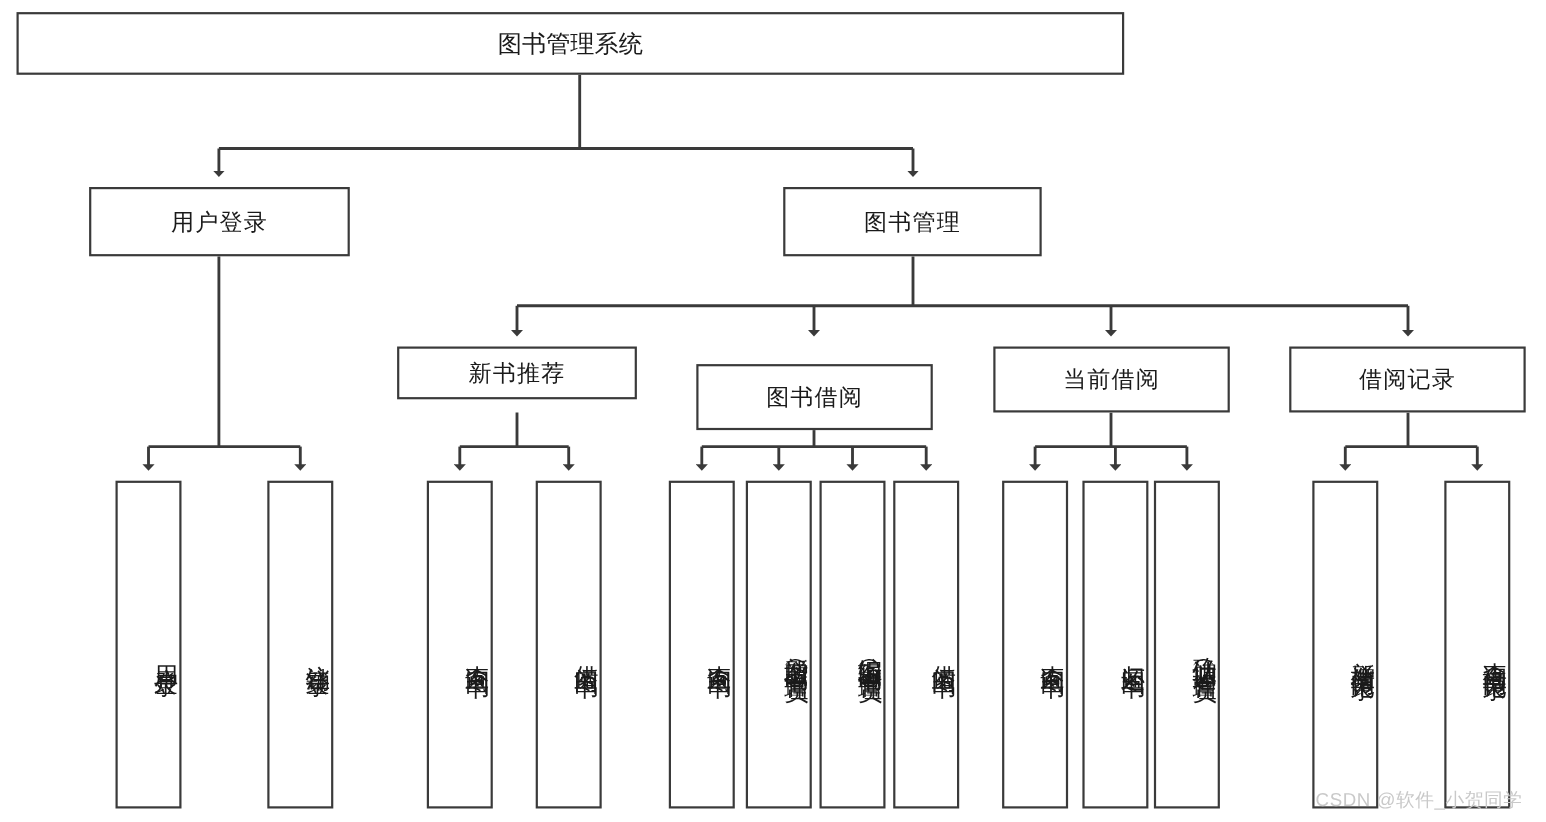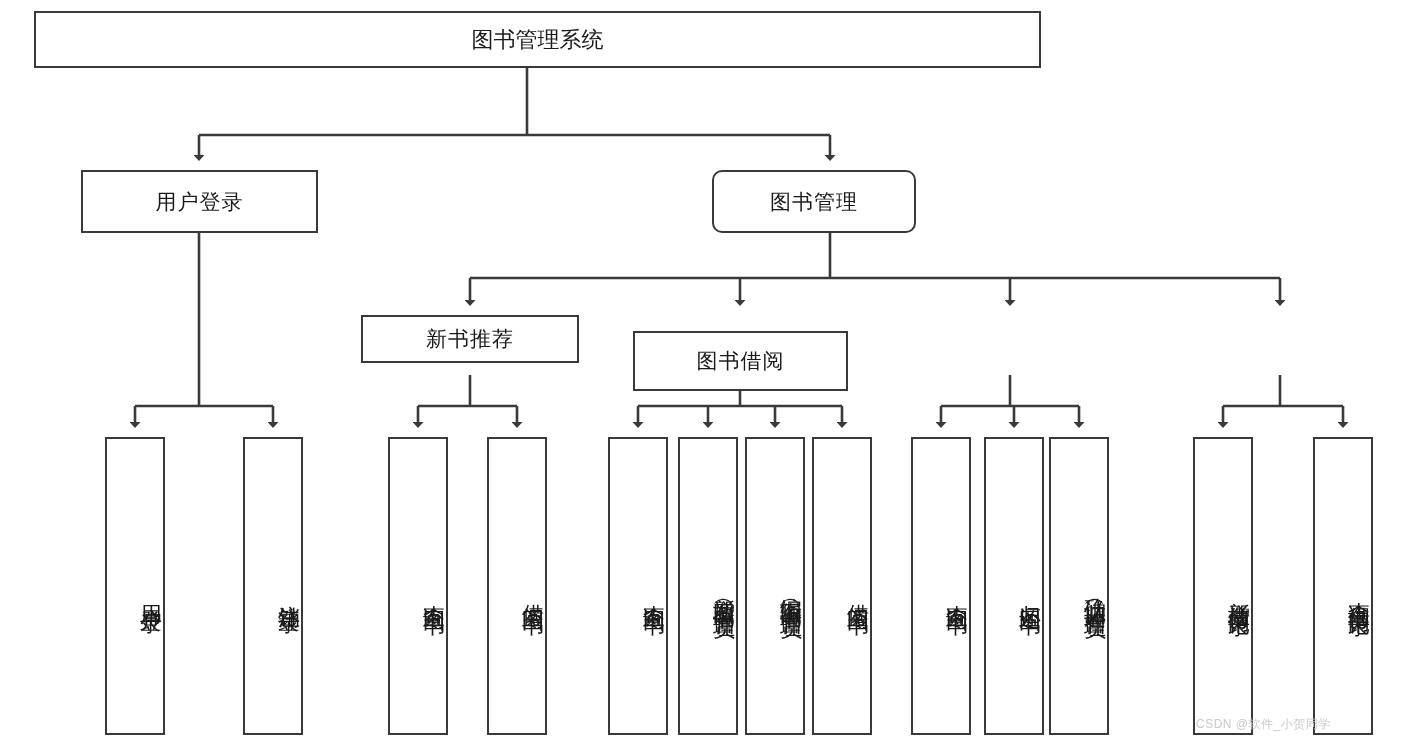--- a/index.html
+++ b/index.html
@@ -44,21 +44,21 @@
     justify-content: center;
     line-height: 1.05;
   }
   .node.vert .vtext {
     writing-mode: vertical-rl;
     text-orientation: upright;
     white-space: nowrap;
   }
   .watermark {
     position: absolute;
-    font-size: 12px;
+    font-size: 17px;
     color: #c9c9c9;
     white-space: nowrap;
     letter-spacing: 0.5px;
   }
   svg.links {
     position: absolute;
     left: 0;
     top: 0;
     width: 1405px;
     height: 747px;
@@ -113,36 +113,42 @@
       <path d="M1014,406 L1014,425" marker-end="url(#arrow)"></path>
       <path d="M1079,406 L1079,425" marker-end="url(#arrow)"></path>
 
       <path d="M1280,375 L1280,406"></path>
       <path d="M1223,406 L1343,406"></path>
       <path d="M1223,406 L1223,425" marker-end="url(#arrow)"></path>
       <path d="M1343,406 L1343,425" marker-end="url(#arrow)"></path>
     </g>
   </svg>
 
-  <div class="node root" style="left:15px; top:11px; width:1007px; height:57px;margin-left:19px;">
+  <div class="node root" style="left:15px; top:11px; width:1007px; height:57px;">
     <span>图书管理系统</span>
   </div>
 
   <div class="node horiz" style="left:81px; top:170px; width:237px; height:63px;">
     <span>用户登录</span>
   </div>
-  <div class="node horiz" style="left:712px; top:170px; width:204px; height:63px;border-radius:10px;">
+  <div class="node horiz" style="left:712px; top:170px; width:235px; height:63px;">
     <span>图书管理</span>
   </div>
 
   <div class="node horiz" style="left:361px; top:315px; width:218px; height:48px;">
     <span>新书推荐</span>
   </div>
   <div class="node horiz" style="left:633px; top:315px; width:215px; height:60px;margin-top:16px;">
     <span>图书借阅</span>
+  </div>
+  <div class="node horiz" style="left:903px; top:315px; width:215px; height:60px;">
+    <span>当前借阅</span>
+  </div>
+  <div class="node horiz" style="left:1172px; top:315px; width:215px; height:60px;">
+    <span>借阅记录</span>
   </div>
 
   <div class="node vert" style="left:105px; top:437px; width:60px; height:298px;">
     <span class="vtext">用户登录</span>
   </div>
   <div class="node vert" style="left:243px; top:437px; width:60px; height:298px;">
     <span class="vtext">注销登录</span>
   </div>
   <div class="node vert" style="left:388px; top:437px; width:60px; height:298px;">
     <span class="vtext">查询图书</span>

